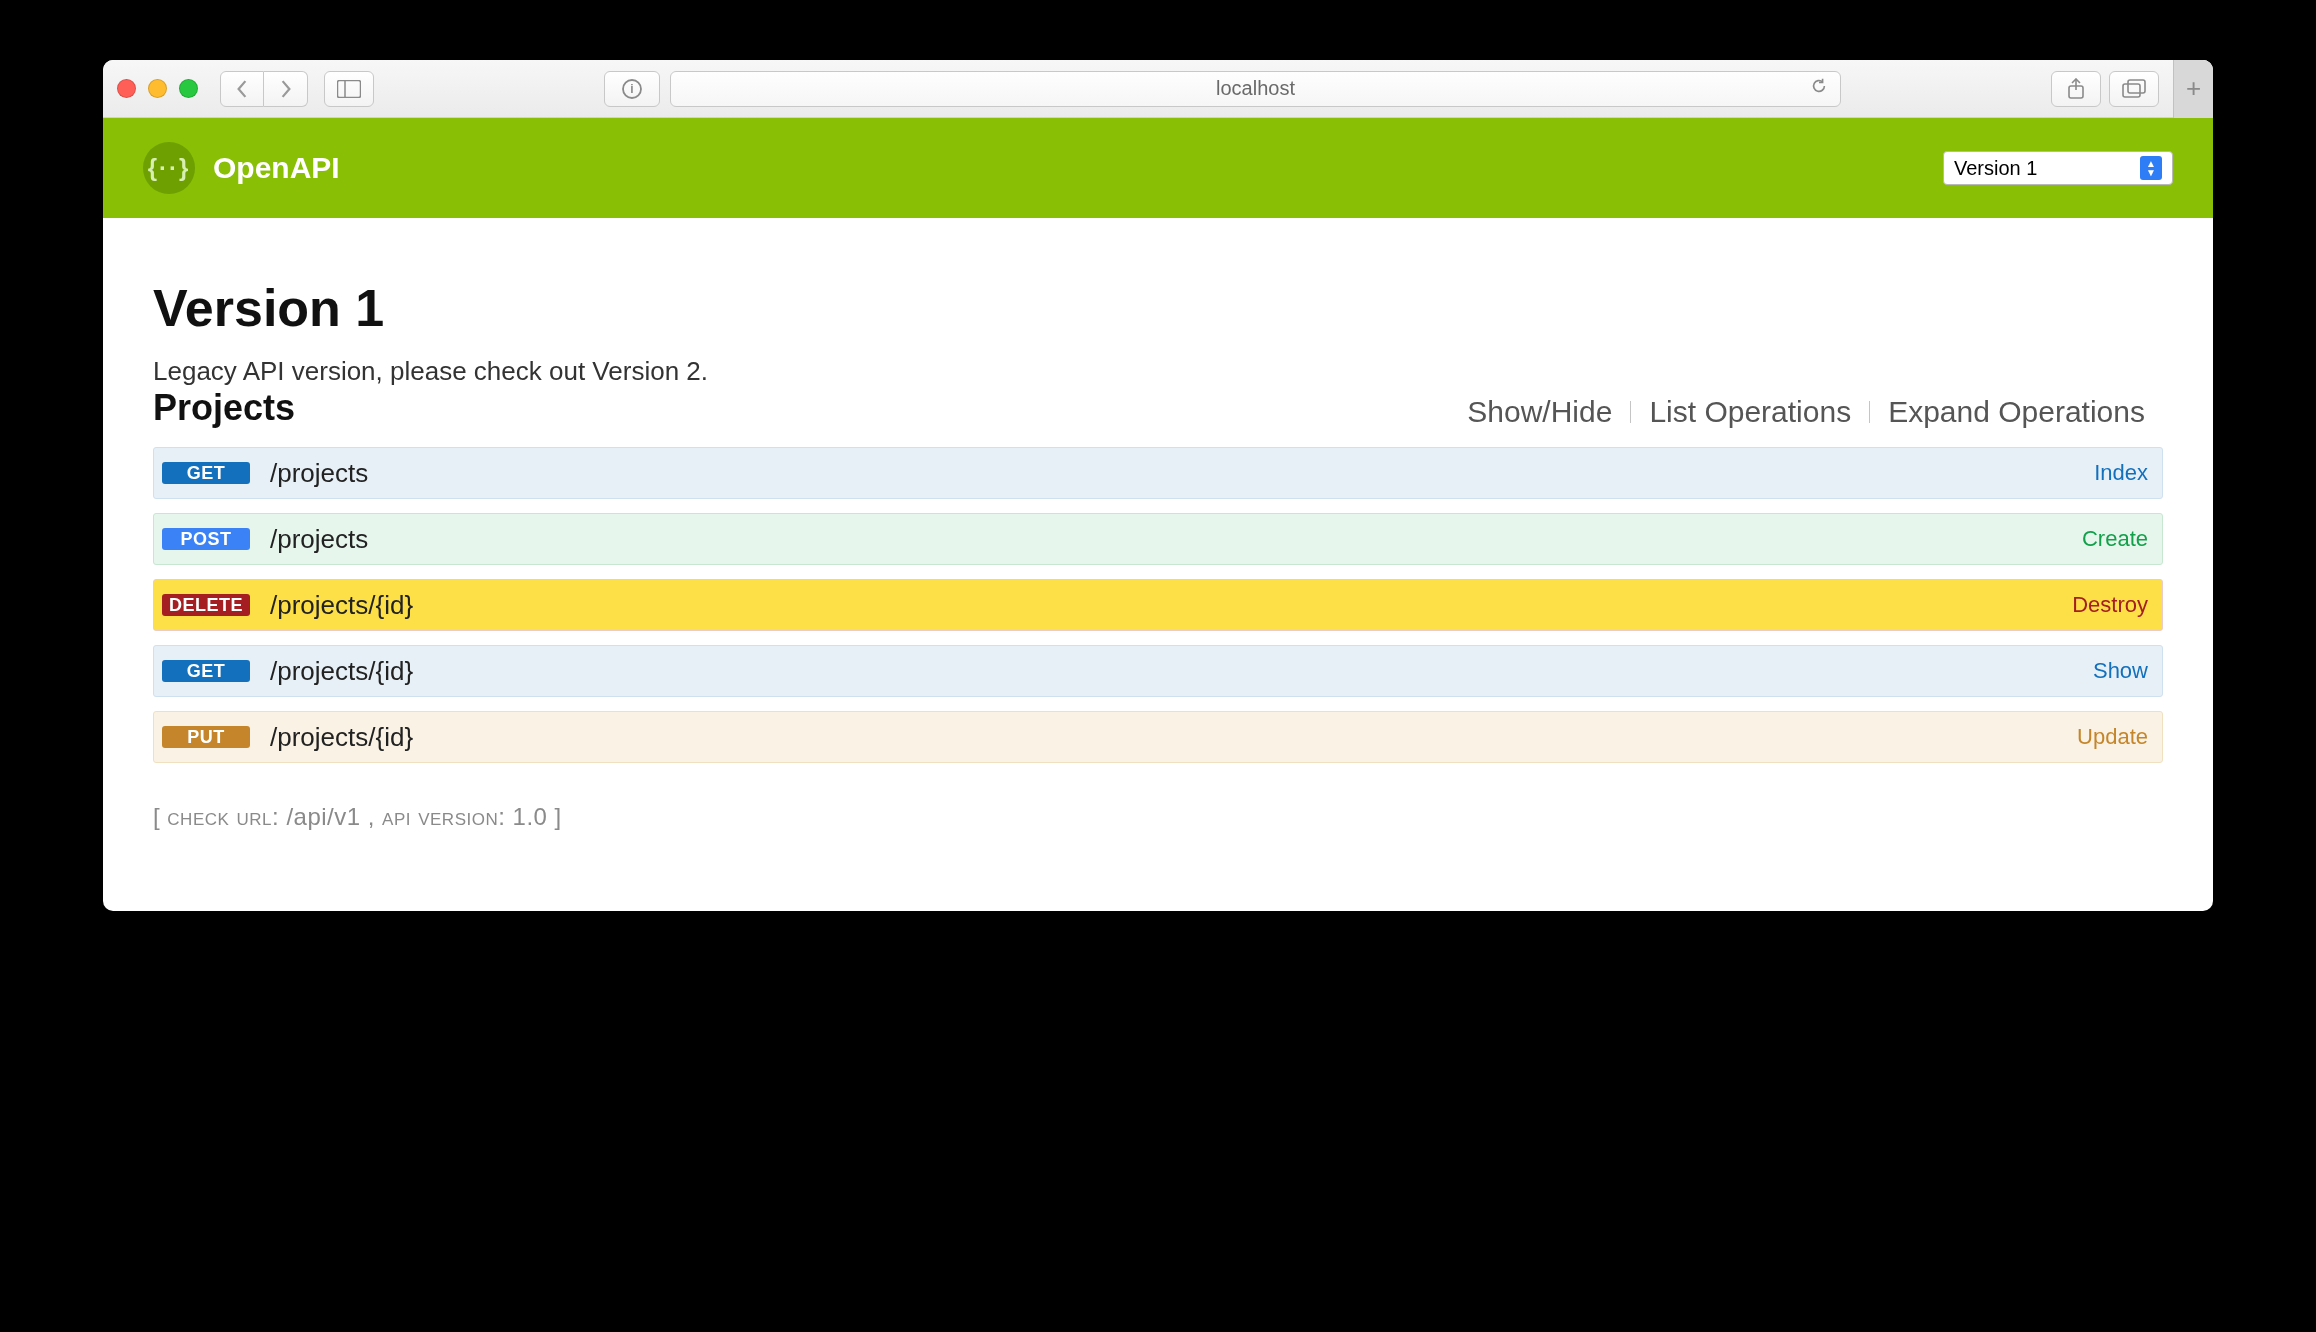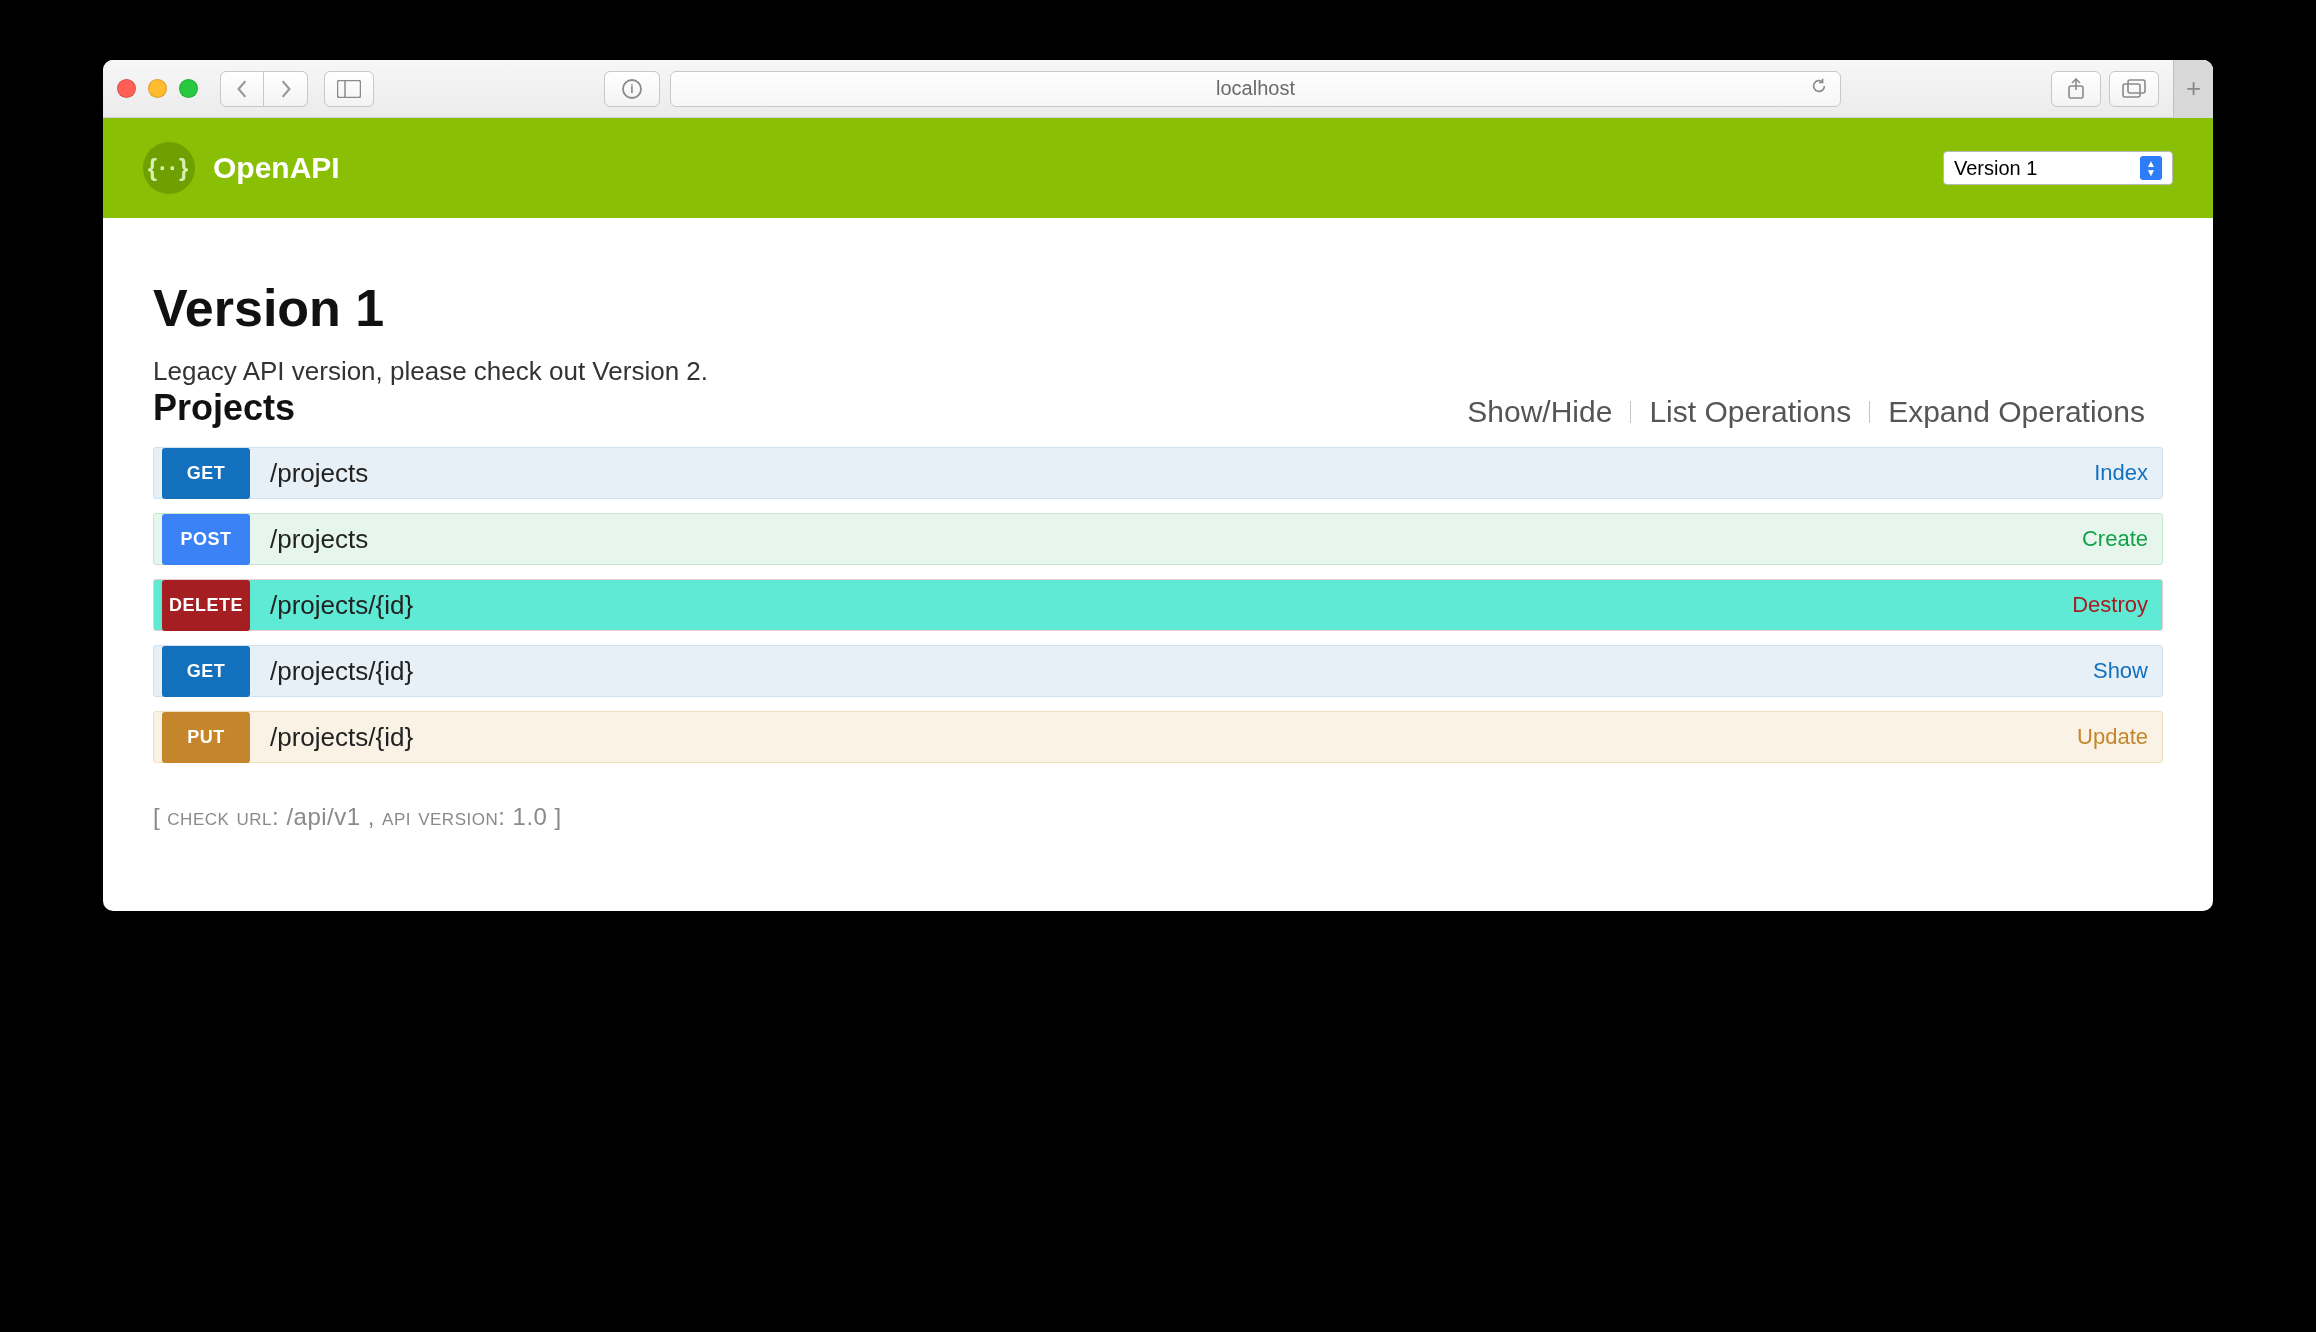--- a/index.html
+++ b/index.html
@@ -102,32 +102,32 @@
   .section-actions { display:flex; align-items:center; color:#555; font-size:30px; }
   .section-actions span { padding: 0 18px; }
   .section-actions .divider { width:1px; height:22px; background:#c5c5c5; display:inline-block; padding:0;}
 
   .op-list { display:flex; flex-direction:column; gap:14px; }
   .op {
     height:52px; border:1px solid; border-radius:3px;
     display:flex; align-items:center; padding: 0 14px 0 8px; gap:20px;
   }
   .method {
-    min-width:88px; height:51px; border-radius:3px;
+    min-width:88px; height:22px; border-radius:3px;
     display:flex; align-items:center; justify-content:center;
     color:#fff; font-weight:700; font-size:18px; letter-spacing:0.5px;
   }
   .op .path { font-size:26px; color:#222; flex:1; }
   .op .action { font-size:22px; }
 
   .op.get    { background:#e7f0f7; border-color:#cfe0ee; }
   .op.get    .method{ background:#1370bd; } .op.get .action{ color:#1370bd; }
   .op.post   { background:#e7f6ec; border-color:#c7e7d1; }
   .op.post   .method{ background:#3b82f6; } .op.post .action{ color:#13a04b; }
-  .op.delete { background:#5eead4; border-color:#ebcccc; }
+  .op.delete { background:#fde047; border-color:#ebcccc; }
   .op.delete .method{ background:#a41e22; } .op.delete .action{ color:#a41e22; }
   .op.put    { background:#faf2e4; border-color:#efe0c0; }
   .op.put    .method{ background:#c5862b; } .op.put .action{ color:#c5862b; }
 
   .footer-info { margin-top:40px; font-size:24px; color:#8a8a8a; font-variant: small-caps; letter-spacing:0.5px;}
   .footer-info .val { font-variant: normal; }
 </style>
 </head>
 <body>
 

